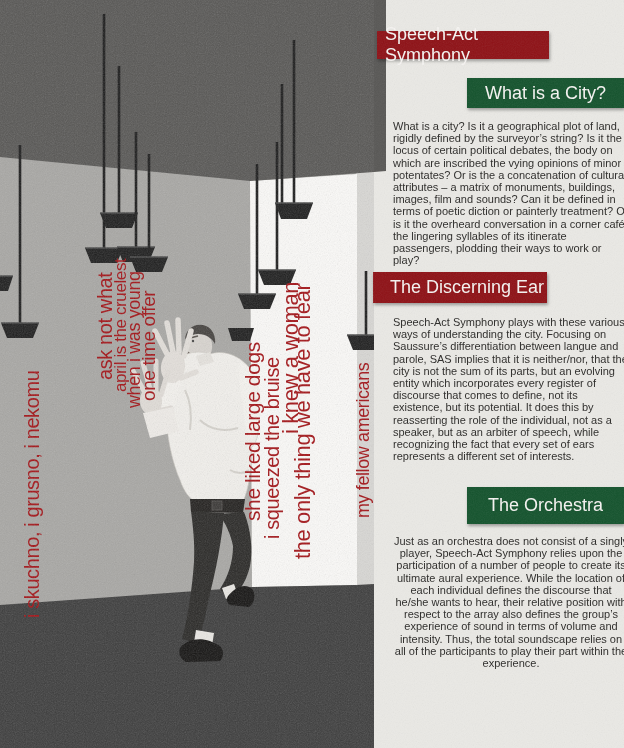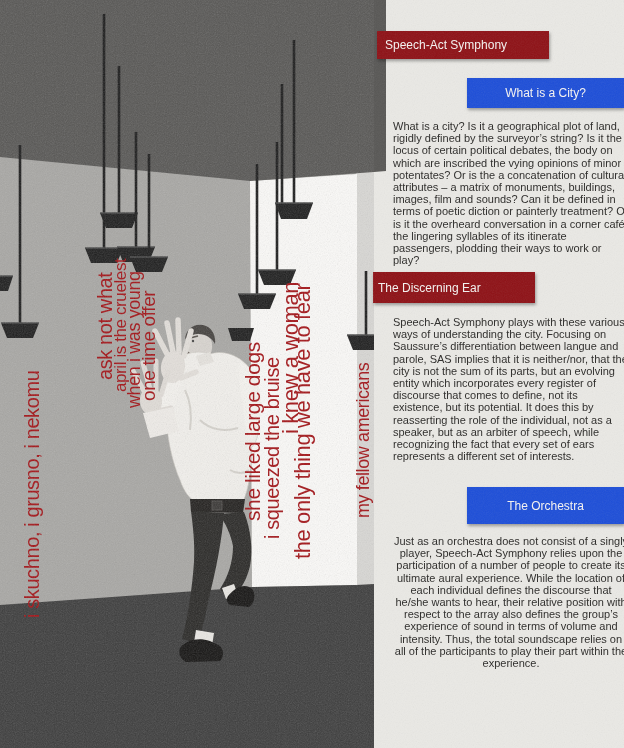--- a/index.html
+++ b/index.html
@@ -21,29 +21,29 @@
   .ph4{left:125px;top:408px;font-size:18px;}
   .ph5{left:139px;top:401px;font-size:19px;}
   .ph6{left:242px;top:521px;font-size:21px;}
   .ph7{left:262px;top:539px;font-size:20px;}
   .ph8{left:280px;top:434px;font-size:22px;}
   .ph9{left:292px;top:559px;font-size:22px;}
   .ph10{left:354px;top:518px;font-size:18px;}
   
   .panel{position:absolute;left:374px;top:0;width:250px;height:748px;z-index:2;}
   .banner{
-    position:absolute;color:#f6f4f2;font-size:12px;
+    position:absolute;color:#f6f4f2;font-size:18px;
     box-shadow:1px 2px 3px rgba(0,0,0,.35);
     display:flex;align-items:center;z-index:6;
   }
   .banner.red{background:#8e1116;}
-  .banner.gray{background:#1d4ed8;justify-content:center;}
+  .banner.gray{background:#14532d;justify-content:center;}
   .banner-main{left:377px;top:31px;width:164px;height:28px;padding-left:8px;}
   .banner-city{left:467px;top:78px;width:157px;height:30px;}
-  .banner-ear{left:373px;top:272px;width:157px;height:31px;padding-left:5px;}
+  .banner-ear{left:373px;top:272px;width:157px;height:31px;padding-left:17px;}
   .banner-orch{left:467px;top:487px;width:157px;height:37px;}
   .para{
     position:absolute;left:393px;width:236px;z-index:4;
     font-size:11px;line-height:12.2px;color:#2b2a28;text-align:left;
   }
   .para-city{top:120px;}
   .para-ear{top:316px;}
   .para-orch{top:535px;text-align:center;}
   
   .grain{position:absolute;left:0;top:0;z-index:9;pointer-events:none;}

